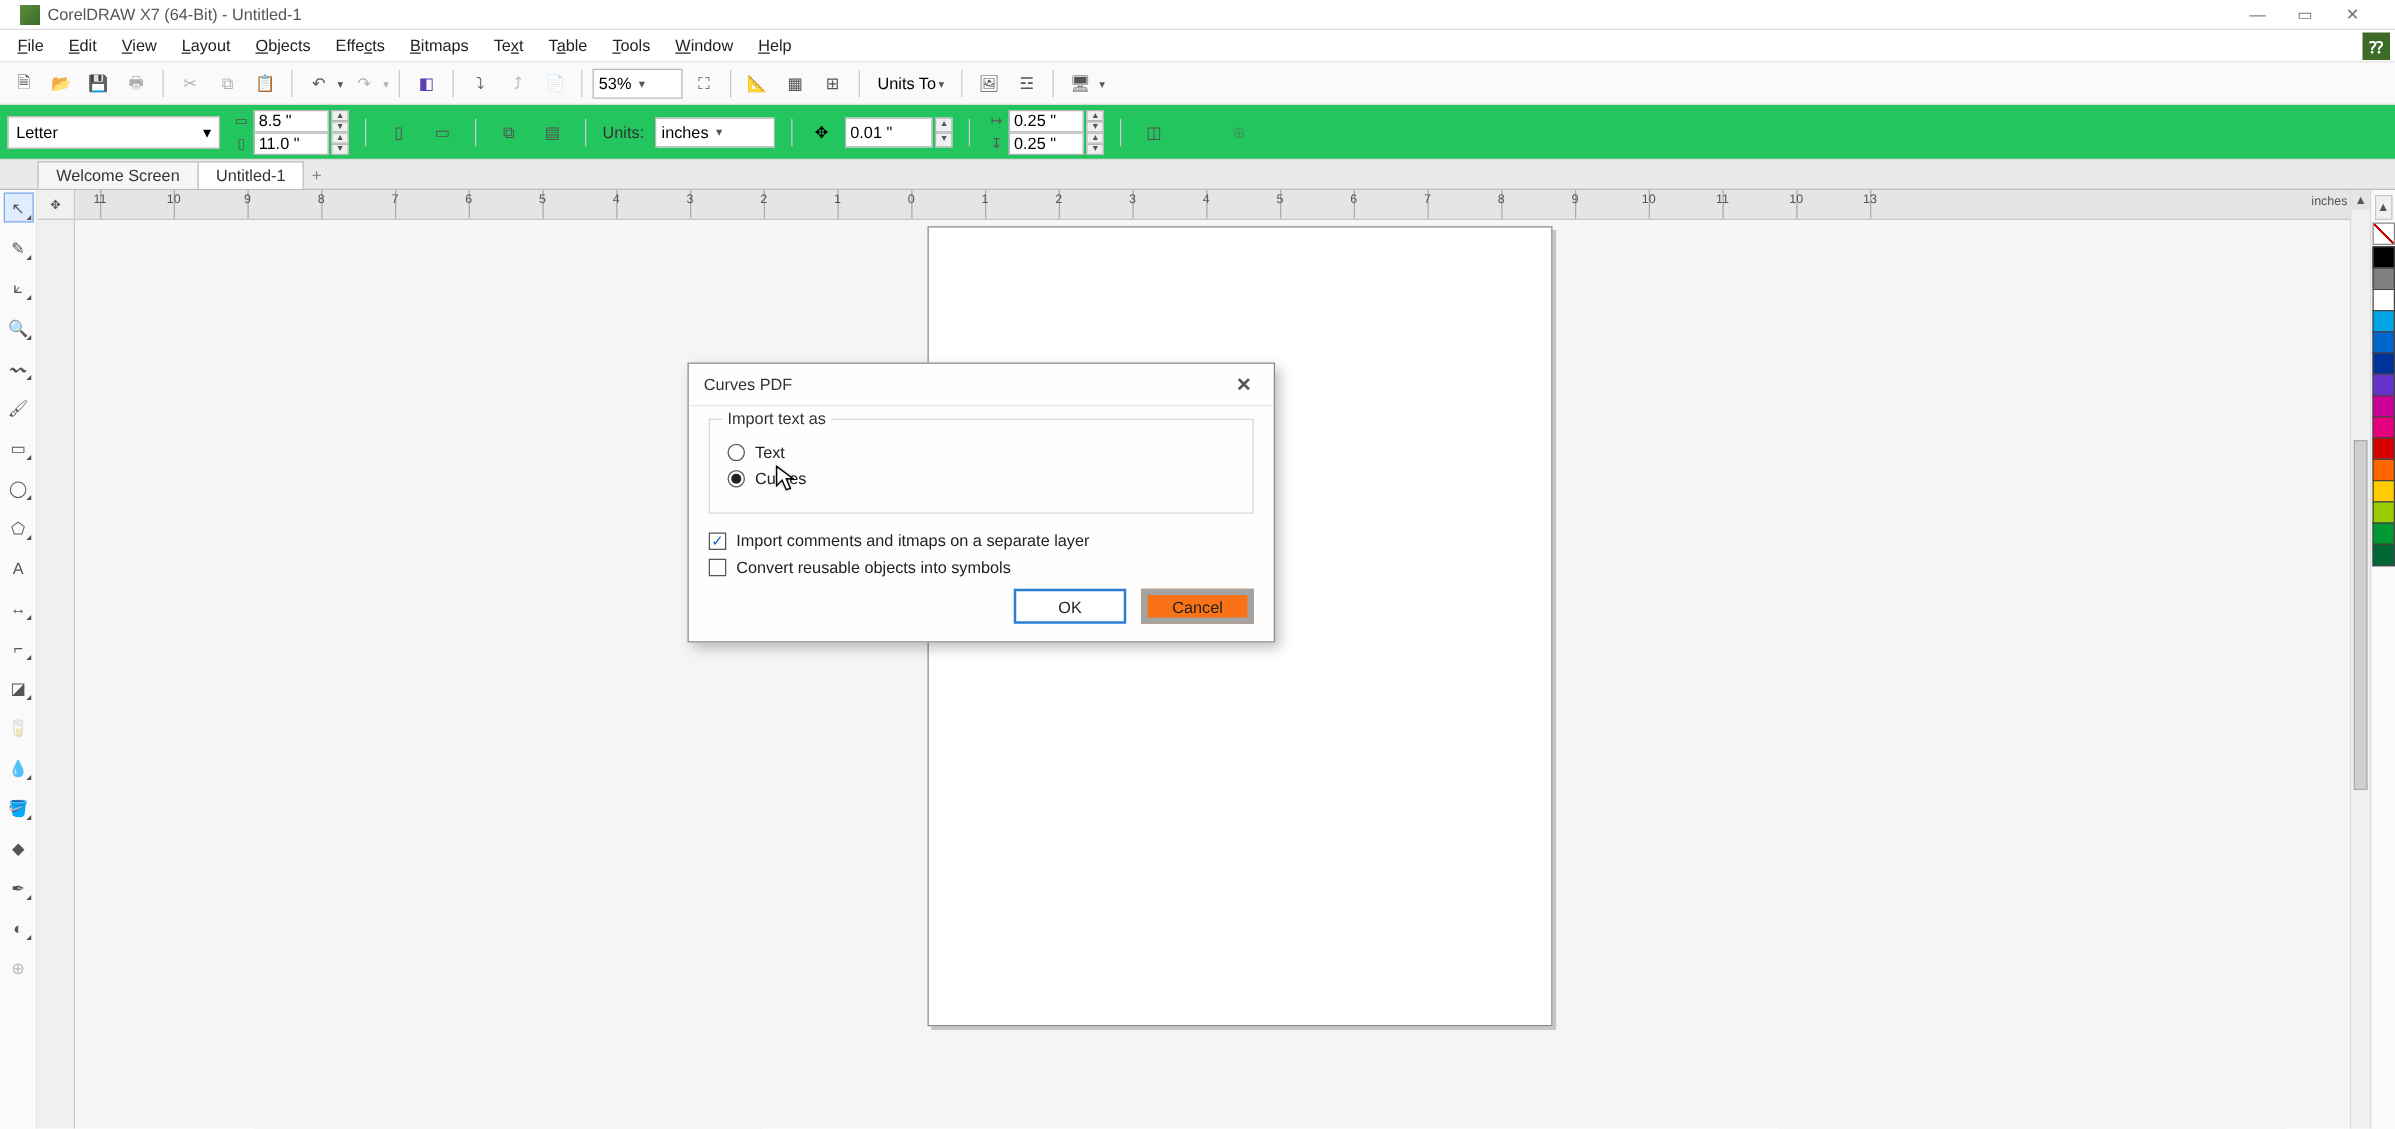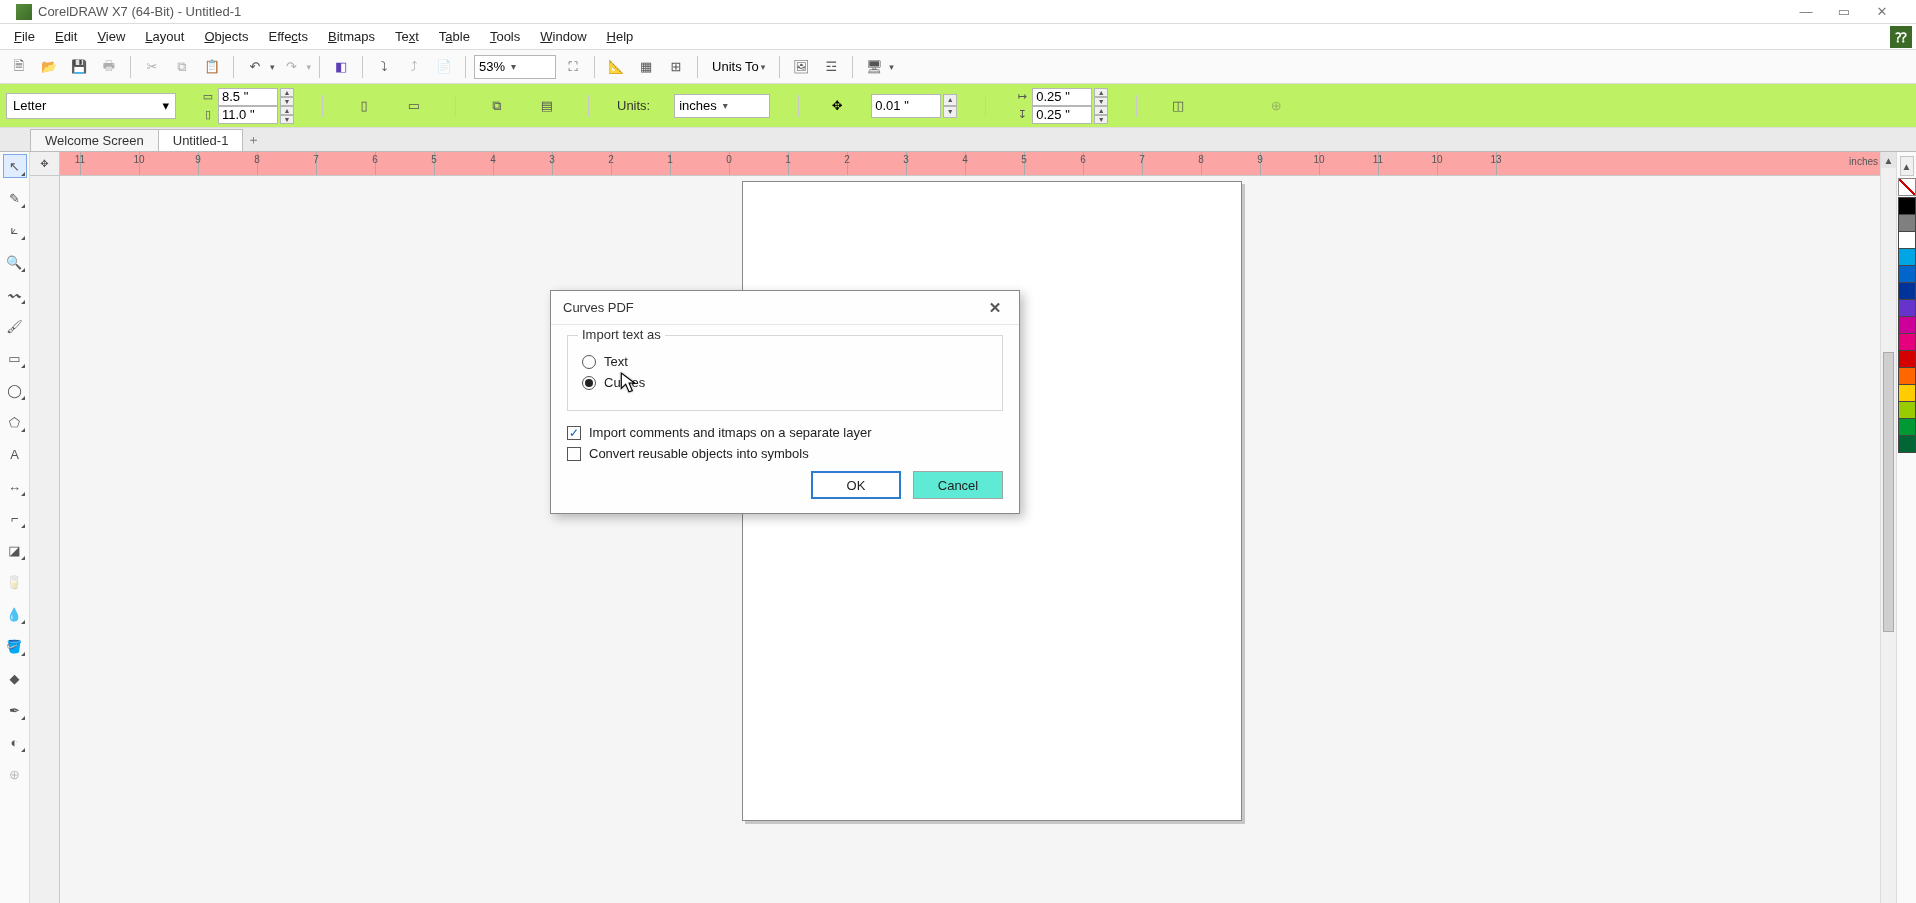--- a/index.html
+++ b/index.html
@@ -21,21 +21,21 @@
 
 
 .toolbar { height: 34px; background: #fafafa; display: flex; align-items: center; padding: 0 6px; gap: 4px; border-bottom: 1px solid #dcdcdc; }
 .tb-btn { width: 26px; height: 26px; display: flex; align-items: center; justify-content: center; color: #555; border: 1px solid transparent; }
 .tb-sep { width: 1px; height: 22px; background: #c9c9c9; margin: 0 4px; }
 .tb-dropdown { display: flex; align-items: center; border: 1px solid #b6b6b6; background: #fff; height: 24px; padding: 0 4px; gap: 6px; }
 .tb-dropdown .caret { font-size: 10px; color: #555; }
 .tb-combo { display:flex; align-items:center; }
 
 
-.propbar { height: 44px; background: #bef264; display: flex; align-items: center; padding: 0 6px; gap: 24px; border-bottom: 1px solid #dcdcdc; }
+.propbar { height: 44px; background: #22c55e; display: flex; align-items: center; padding: 0 6px; gap: 9px; border-bottom: 1px solid #dcdcdc; }
 .dual-spin { display:flex; flex-direction:column; }
 .spin-row { display:flex; align-items:center; gap:2px; }
 .spin-row .icon-box{ width:16px; height:16px; display:flex; align-items:center; justify-content:center; color:#555; font-size:11px; }
 .spin-input { width:60px; height:18px; border:1px solid #b6b6b6; background:#fff; padding:0 3px; font-size:12px; display:flex; align-items:center; }
 .spin-btns { display:flex; flex-direction:column; }
 .spin-btn { width:14px; height:9px; border:1px solid #b6b6b6; background:#f0f0f0; font-size:7px; display:flex; align-items:center; justify-content:center; color:#555;}
 .paper-combo { width:170px; height:26px; border:1px solid #b6b6b6; background:#fff; display:flex; align-items:center; padding:0 6px; justify-content:space-between; }
 .units-label { color:#333; }
 
 
@@ -45,21 +45,21 @@
 .doc-tab-add { width:22px; height:22px; display:flex; align-items:center; justify-content:center; color:#777; border:1px solid transparent; }
 
 
 .work-row { display:flex; height: calc(903px - 24px - 26px - 34px - 44px - 24px); position:relative; }
 .toolbox { width:30px; background:#fafafa; border-right:1px solid #dcdcdc; display:flex; flex-direction:column; align-items:center; padding-top:2px; gap:8px;}
 .tool-btn { width:24px; height:24px; display:flex; align-items:center; justify-content:center; color:#555; border:1px solid transparent; position:relative;}
 .tool-btn.active{ background:#e0ecff; border-color:#7da8e6;}
 .tool-btn .flyout-ind { position:absolute; right:1px; bottom:1px; width:0; height:0; border-left:4px solid transparent; border-bottom:4px solid #555;}
 .canvas-wrap { flex:1; position:relative; background:#fff; overflow:hidden; }
 .ruler-corner { position:absolute; left:0; top:0; width:30px; height:24px; background:#f0f0f0; border-right:1px solid #c8c8c8; border-bottom:1px solid #c8c8c8; display:flex; align-items:center; justify-content:center; color:#555; font-size:10px;}
-.ruler-h { position:absolute; left:30px; right:0; top:0; height:24px; background:#fca5a5; border-bottom:1px solid #c8c8c8; overflow:hidden;}
+.ruler-h { position:absolute; left:30px; right:0; top:0; height:24px; background:#e5e5e5; border-bottom:1px solid #c8c8c8; overflow:hidden;}
 .ruler-h-inner{ position:relative; height:100%; }
 .ruler-h .tick{ position:absolute; top:0; height:100%; border-left:1px solid #aaa; }
 .ruler-h .tick-label{ position:absolute; top:2px; font-size:10px; color:#555; transform:translateX(-50%); }
 .ruler-v { position:absolute; left:0; top:24px; bottom:0; width:30px; background:#f0f0f0; border-right:1px solid #c8c8c8;}
 .canvas-area { position:absolute; left:30px; top:24px; right:0; bottom:0; background:#f5f5f5;}
 .page-shadow { position:absolute; left:685px; top:8px; width:500px; height:640px; background:#c6c6c6;}
 .page-paper { position:absolute; left:682px; top:5px; width:500px; height:640px; background:#fff; border:1px solid #888;}
 .units-corner{ position:absolute; right:2px; top:4px; font-size:10px; color:#555; }
 
 
@@ -77,21 +77,21 @@
 .modal-title { height:34px; display:flex; align-items:center; padding:0 12px; border-bottom:1px solid #e6e6e6; font-size:14px; color:#333;}
 .modal-title .close{ margin-left:auto; width:24px; height:24px; display:flex; align-items:center; justify-content:center; font-size:15px; color:#555; font-weight:bold;}
 .modal-body { padding:10px 16px 14px 16px; }
 .fieldset { border:1px solid #d7d7d7; padding:12px 14px 14px 14px; position:relative; margin-bottom:14px;}
 .fieldset .legend{ position:absolute; top:-9px; left:10px; background:#fefefe; padding:0 4px; color:#333; }
 .radio-row, .check-row { display:flex; align-items:center; gap:8px; margin:6px 0; color:#222;}
 .radio { width:14px; height:14px; border:1px solid #555; border-radius:50%; display:flex; align-items:center; justify-content:center;}
 .radio.checked::after{ content:""; width:8px; height:8px; background:#222; border-radius:50%;}
 .checkbox{ width:14px; height:14px; border:1px solid #555; display:flex; align-items:center; justify-content:center; color:#1060c0; font-size:12px; line-height:1;}
 .btn-row{ display:flex; justify-content:flex-end; gap:12px; margin-top:10px;}
-.dlg-btn{ width:90px; height:28px; border:1px solid #a3a3a3; background:#5eead4; display:flex; align-items:center; justify-content:center; color:#222;}
+.dlg-btn{ width:90px; height:28px; border:5px solid #a3a3a3; background:#f97316; display:flex; align-items:center; justify-content:center; color:#222;}
 .dlg-btn.primary{ border:2px solid #2b7cd3; background:#fff;}
 
 
 .cursor-arrow{ position:absolute; left:620px; top:372px; width:18px; height:22px; pointer-events:none; z-index:50;}
 .cursor-arrow svg{ width:100%; height:100%; filter:drop-shadow(0 0 1px rgba(0,0,0,.4));}
 
 .small-caret{ font-size:9px; color:#555; margin-left:2px;}
 </style>
 </head>
 <body>
@@ -141,21 +141,21 @@
     <div class="tb-btn" style="opacity:.45">↷</div>
       <span class="small-caret" style="opacity:.45">▾</span>
   </div>
   <div class="tb-sep"></div>
   <div class="tb-btn" style="color:#5b3fb3">◧</div>
   <div class="tb-sep"></div>
   <div class="tb-btn">⤵</div>
   <div class="tb-btn" style="opacity:.45">⤴</div>
   <div class="tb-btn" style="opacity:.45">📄</div>
   <div class="tb-sep"></div>
-  <div class="tb-dropdown" style="width:82px;">
+  <div class="tb-dropdown" style="width:72px;">
     <span>53%</span>
     <span class="caret">▾</span>
   </div>
   <div class="tb-btn">⛶</div>
   <div class="tb-sep"></div>
   <div class="tb-btn">📐</div>
   <div class="tb-btn">▦</div>
   <div class="tb-btn">⊞</div>
   <div class="tb-sep"></div>
   <div class="tb-combo" style="padding:0 6px;">

